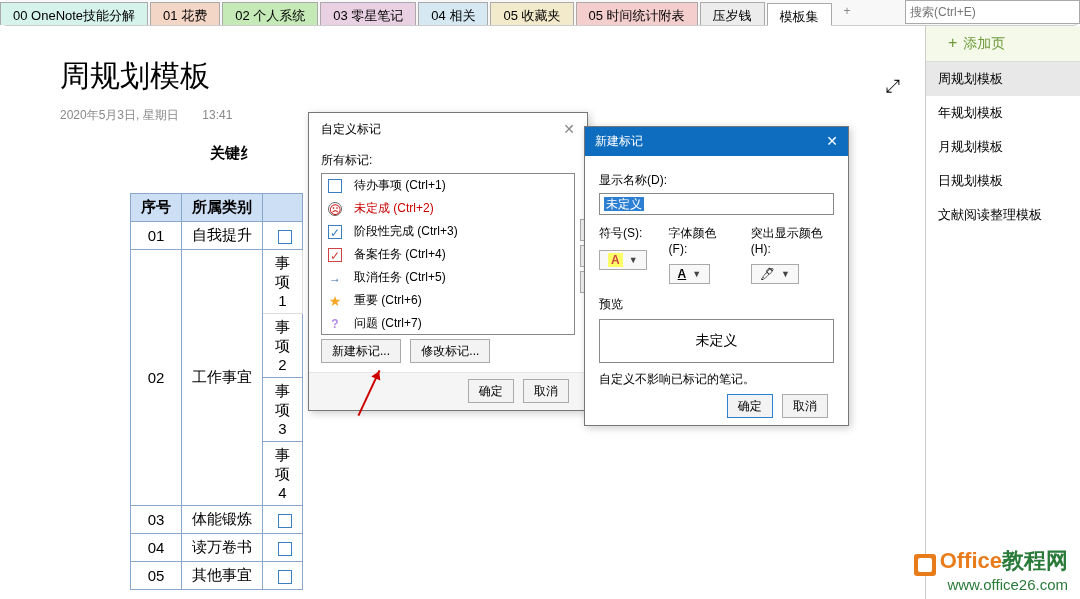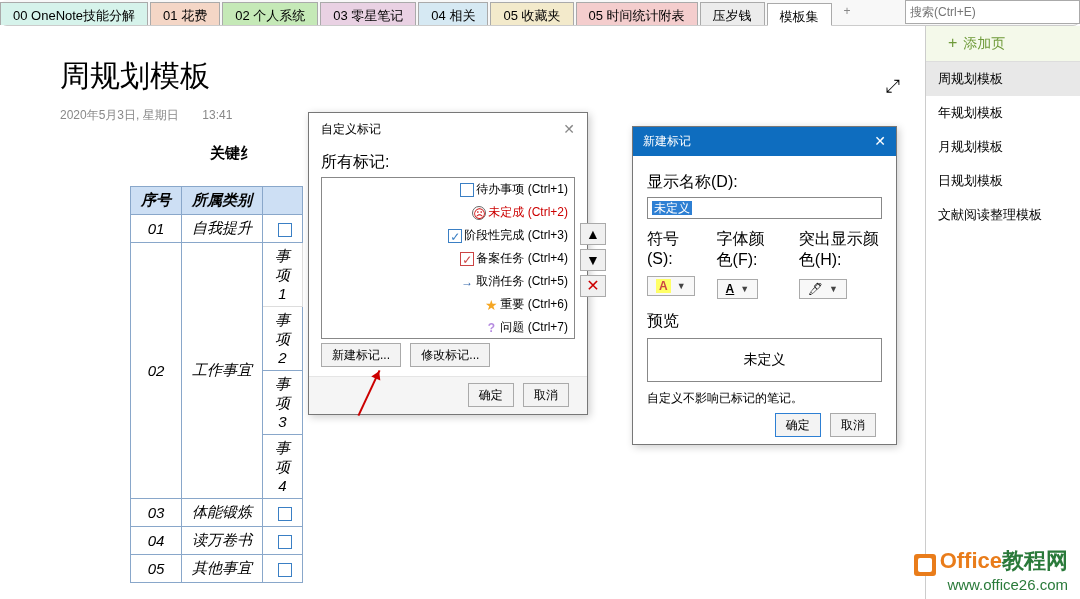--- a/index.html
+++ b/index.html
@@ -13,53 +13,53 @@
     .sidebar { position:absolute; right:0; top:26px; width:155px; border-left:1px solid #ccc; height:573px; background:#fff; }
     .addpage { padding:8px 22px; color:#6f9b3a; background:#f4f9ea; border-bottom:1px solid #ddd; font-size:14px; }
     .addpage::before { content:"+"; margin-right:6px; font-size:16px; }
     .pg { padding:8px 12px; font-size:13px; }
     .pg.sel { background:#e8e8e8; }
     .main { padding:30px 0 0 60px; position:relative; }
     .expand { position:absolute; right:180px; top:50px; font-size:18px; }
     .title { font-size:30px; font-weight:normal; }
     .meta { margin-top:10px; color:#888; font-size:13px; }
     .meta span:nth-child(2){ margin-left:20px; }
-    .table { margin-top:23px; margin-left:70px; border-collapse:collapse;font-style:italic; }
+    .table { margin-top:30px; margin-left:70px; border-collapse:collapse; }
     .table th,.table td { border:1px solid #89a7ca; padding:4px 10px; font-size:15px; text-align:center; }
     .table th { background:#cddff4; font-weight:bold; }
     .row1 td:first-child{text-align:center}
     .note-col { border:1px solid #ddd; padding:4px 8px; font-size:14px; }
     .chk { display:inline-block; width:14px; height:14px; border:1px solid #666; vertical-align:middle; margin-left:4px; }
     .blue-chk{border-color:#3a7fc4}
     .cap { font-weight:bold; font-size:15px; margin-left:150px; margin-top:20px; }
     .dialog { position:absolute; background:#fff; border:1px solid #777; box-shadow:2px 2px 8px rgba(0,0,0,0.2); }
     .dlg1 { left:312; top:112px; width:280px; left:308px; }
     .dlg-title { padding:8px 12px; font-size:13px; }
     .dlg-close { float:right; color:#888; font-size:14px; cursor:pointer; }
     .dlg1 .body { padding:6px 12px 12px; }
-    .lbl { font-size:16px;  margin-bottom:4px; display:block; }
+    .lbl { font-size:12px;  margin-bottom:4px; display:block; }
     .listbox { border:1px solid #888; height:162px; overflow:hidden; }
-    .li { padding:3px 6px; display:flex; align-items:center; gap:2px; font-size:13px;justify-content:flex-end; }
+    .li { padding:3px 6px; display:flex; align-items:center; gap:12px; font-size:13px; }
     .ico { width:14px; height:14px; display:inline-block; text-align:center; line-height:14px; font-size:12px; }
     .li-todo .ico{border:1px solid #3a7fc4;color:#3a7fc4}
     .li-undef{color:#c00}.li-undef .ico{border:1px solid #666;border-radius:50%}
     .li-phase .ico{border:1px solid #3a7fc4;color:#3a7fc4}
     .li-backup .ico{border:1px solid #c44;color:#c44}
     .li-cancel .ico{color:#36a;font-weight:bold}
     .li-imp .ico{color:#f5a623;font-size:14px}
     .li-q .ico{color:#b58be0;font-weight:bold}
     .sidebtns { position:absolute; right:-31px; top:46px; width:26px; }
     .sbtn { width:26px; height:22px; border:1px solid #aaa; background:#f0f0f0; margin-bottom:4px; text-align:center; line-height:20px; font-size:14px; }
     .sbtn.del{color:#c00;font-size:16px}
     .btnrow { margin-top:8px; }
     .btn { padding:4px 10px; border:1px solid #aaa; background:#f3f3f3; cursor:pointer; margin-right:6px; font-size:12px; }
     .btnrow2 { text-align:right; padding:10px 12px; border-top:1px solid #e5e5e5; background:#f5f5f5; }
     .arrow { position:absolute; left:368px; top:368px; width:2px; height:50px; background:#c00; transform:rotate(25deg); }
     .arrow::before { content:""; position:absolute; top:-4px; left:-4px; border:5px solid transparent; border-bottom:8px solid #c00; transform:rotate(0); }
-    .dlg2 { left:632px; top:126px; width:265px; }
+    .dlg2 { left:584px; top:126px; width:265px; }
     .dlg2 .t2 { background:#0e6dbf; color:#fff; padding:6px 10px; font-size:13px; }
     .dlg2 .t2 .dlg-close{color:#fff}
     .dlg2 .body { padding:10px 14px; }
     .inp { width:100%; border:1px solid #888; padding:2px 4px; height:22px; }
     .inp .selected{ background:#2d7fd3; color:#fff; padding:0 2px; }
     .fmtrow { display:flex; gap:22px; margin-top:10px; }
     .fmtcol { display:flex; flex-direction:column; align-items:flex-start; gap:4px; }
     .dd { border:1px solid #aaa; padding:2px 8px; background:#f8f8f8; display:flex; align-items:center; gap:6px; }
     .car{font-size:9px;color:#444}
     .preview { border:1px solid #888; padding:12px; text-align:center; margin-top:6px; font-size:14px; }

